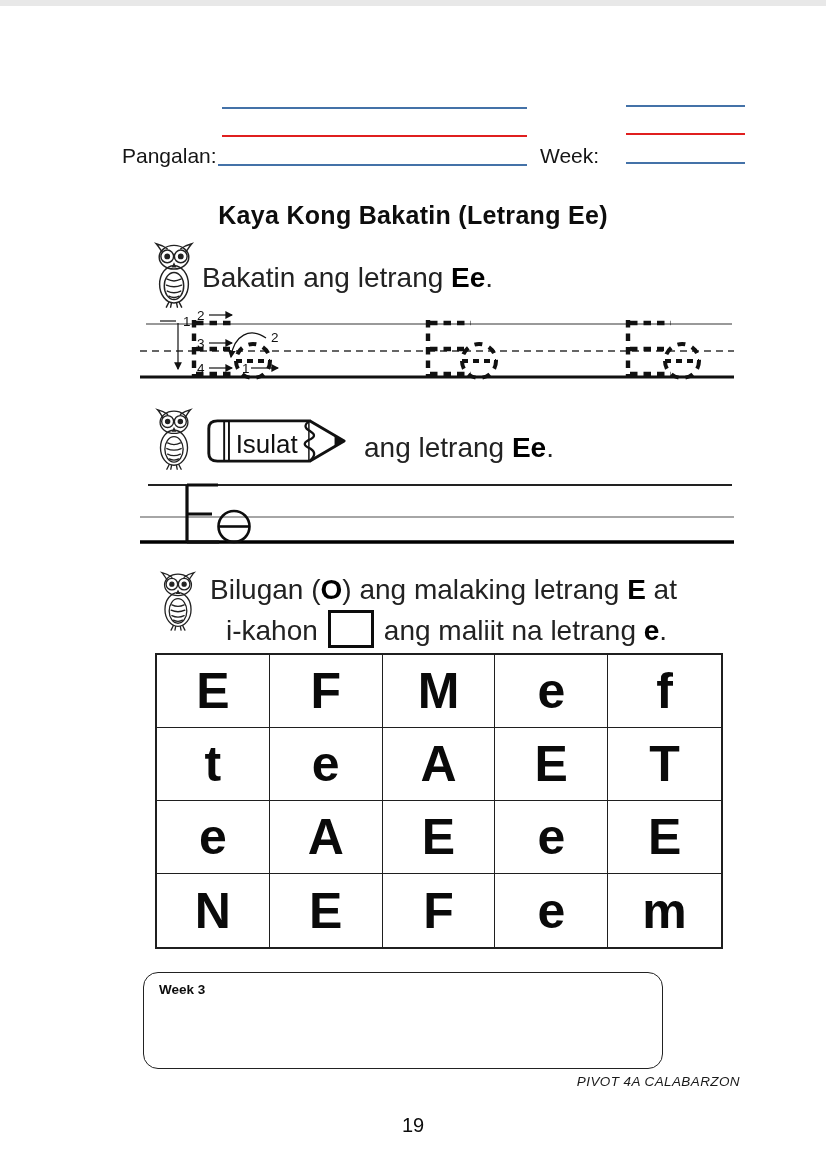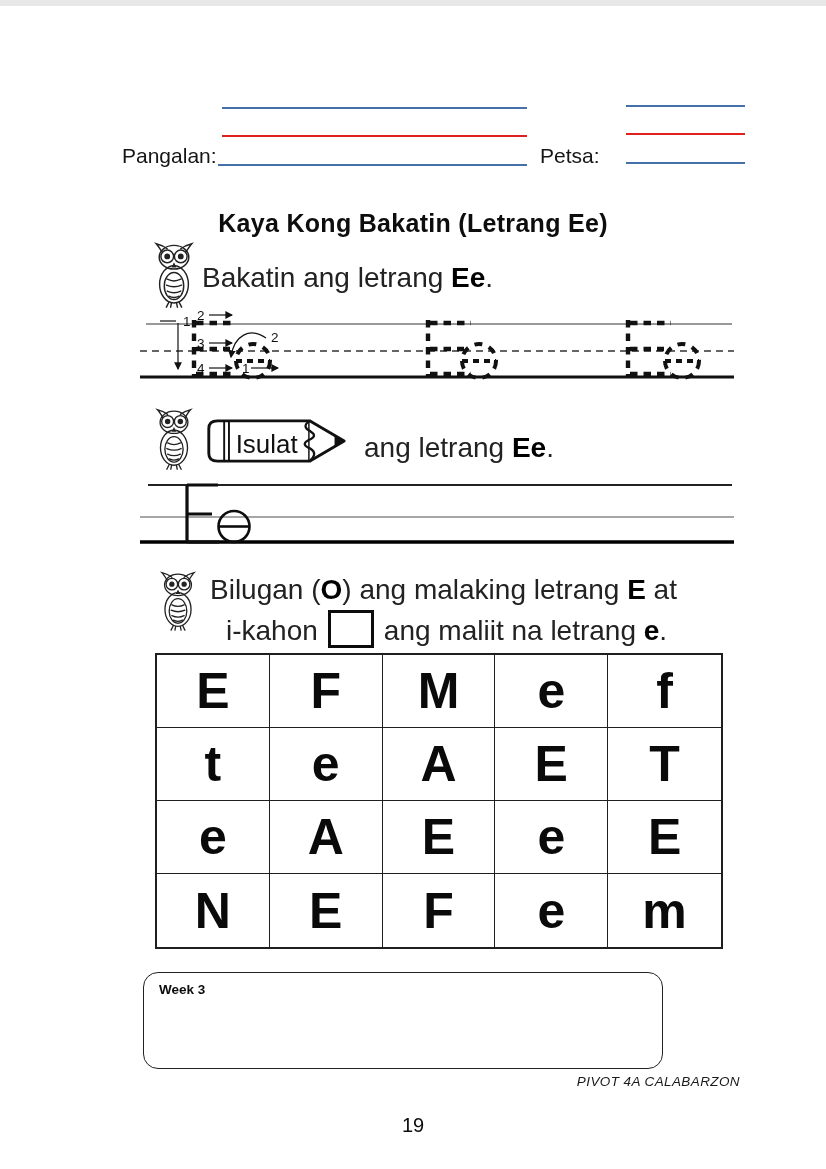--- a/index.html
+++ b/index.html
@@ -5,21 +5,21 @@
   html,body{margin:0;padding:0;background:#e8e8e8;}
   .page{
     position:relative;width:826px;height:1169px;margin:6px auto;
     background:#ffffff;overflow:hidden;
     font-family:"Liberation Sans",sans-serif;color:#111;
   }
   .abs{position:absolute;}
   .hline{position:absolute;height:0;border-top-style:solid;}
   .label{font-size:21px;color:#151515;}
   .title{
-    position:absolute;left:0;top:186px;width:826px;text-align:center;
+    position:absolute;left:0;top:178px;width:826px;text-align:center;
     font-size:25px;font-weight:bold;letter-spacing:.3px;color:#0d0d0d;
   }
   .instr{font-size:28px;color:#222;white-space:nowrap;}
   .instr b{color:#000;}
   .owl{width:52px;height:66px;}
   .square-box{
     display:inline-block;width:40px;height:32px;border:3.5px solid #0c0c0c;
     vertical-align:-8px;margin:0 10px;background:#fff;
   }
   .grid{
@@ -93,21 +93,21 @@
     <div class="hline" style="left:222px;top:129px;width:305px;border-top-width:2.5px;border-top-color:#e01f1f;"></div>
     <div class="hline" style="left:218px;top:158px;width:309px;border-top-width:2px;border-top-color:#4472a8;"></div>
   </div>
   <div class="abs label" style="left:122px;top:138px;">Pangalan:</div>
 
   <div class="abs">
     <div class="hline" style="left:626px;top:99px;width:119px;border-top-width:2px;border-top-color:#4472a8;"></div>
     <div class="hline" style="left:626px;top:127px;width:119px;border-top-width:2.5px;border-top-color:#e01f1f;"></div>
     <div class="hline" style="left:626px;top:156px;width:119px;border-top-width:2px;border-top-color:#4472a8;"></div>
   </div>
-  <div class="abs label" style="left:540px;top:138px;">Petsa:</div>
+  <div class="abs label" style="left:540px;top:138px;">Week:</div>
 
   <h1 class="title">Kaya Kong Bakatin (Letrang Ee)</h1>
 
   <svg class="owl abs" style="left:148px;top:236px;" viewBox="0 0 60 78">
       <use href="#owl"></use>
     </svg>
   <div class="abs instr" style="left:202px;top:256px;"><span>Bakatin ang letrang </span><b>Ee</b><span>.</span></div>
 
   <svg class="abs" style="left:140px;top:300px;" width="596" height="80" viewBox="0 0 596 80">
     <line x1="6" y1="18" x2="592" y2="18" stroke="#777" stroke-width="1.4"></line>

